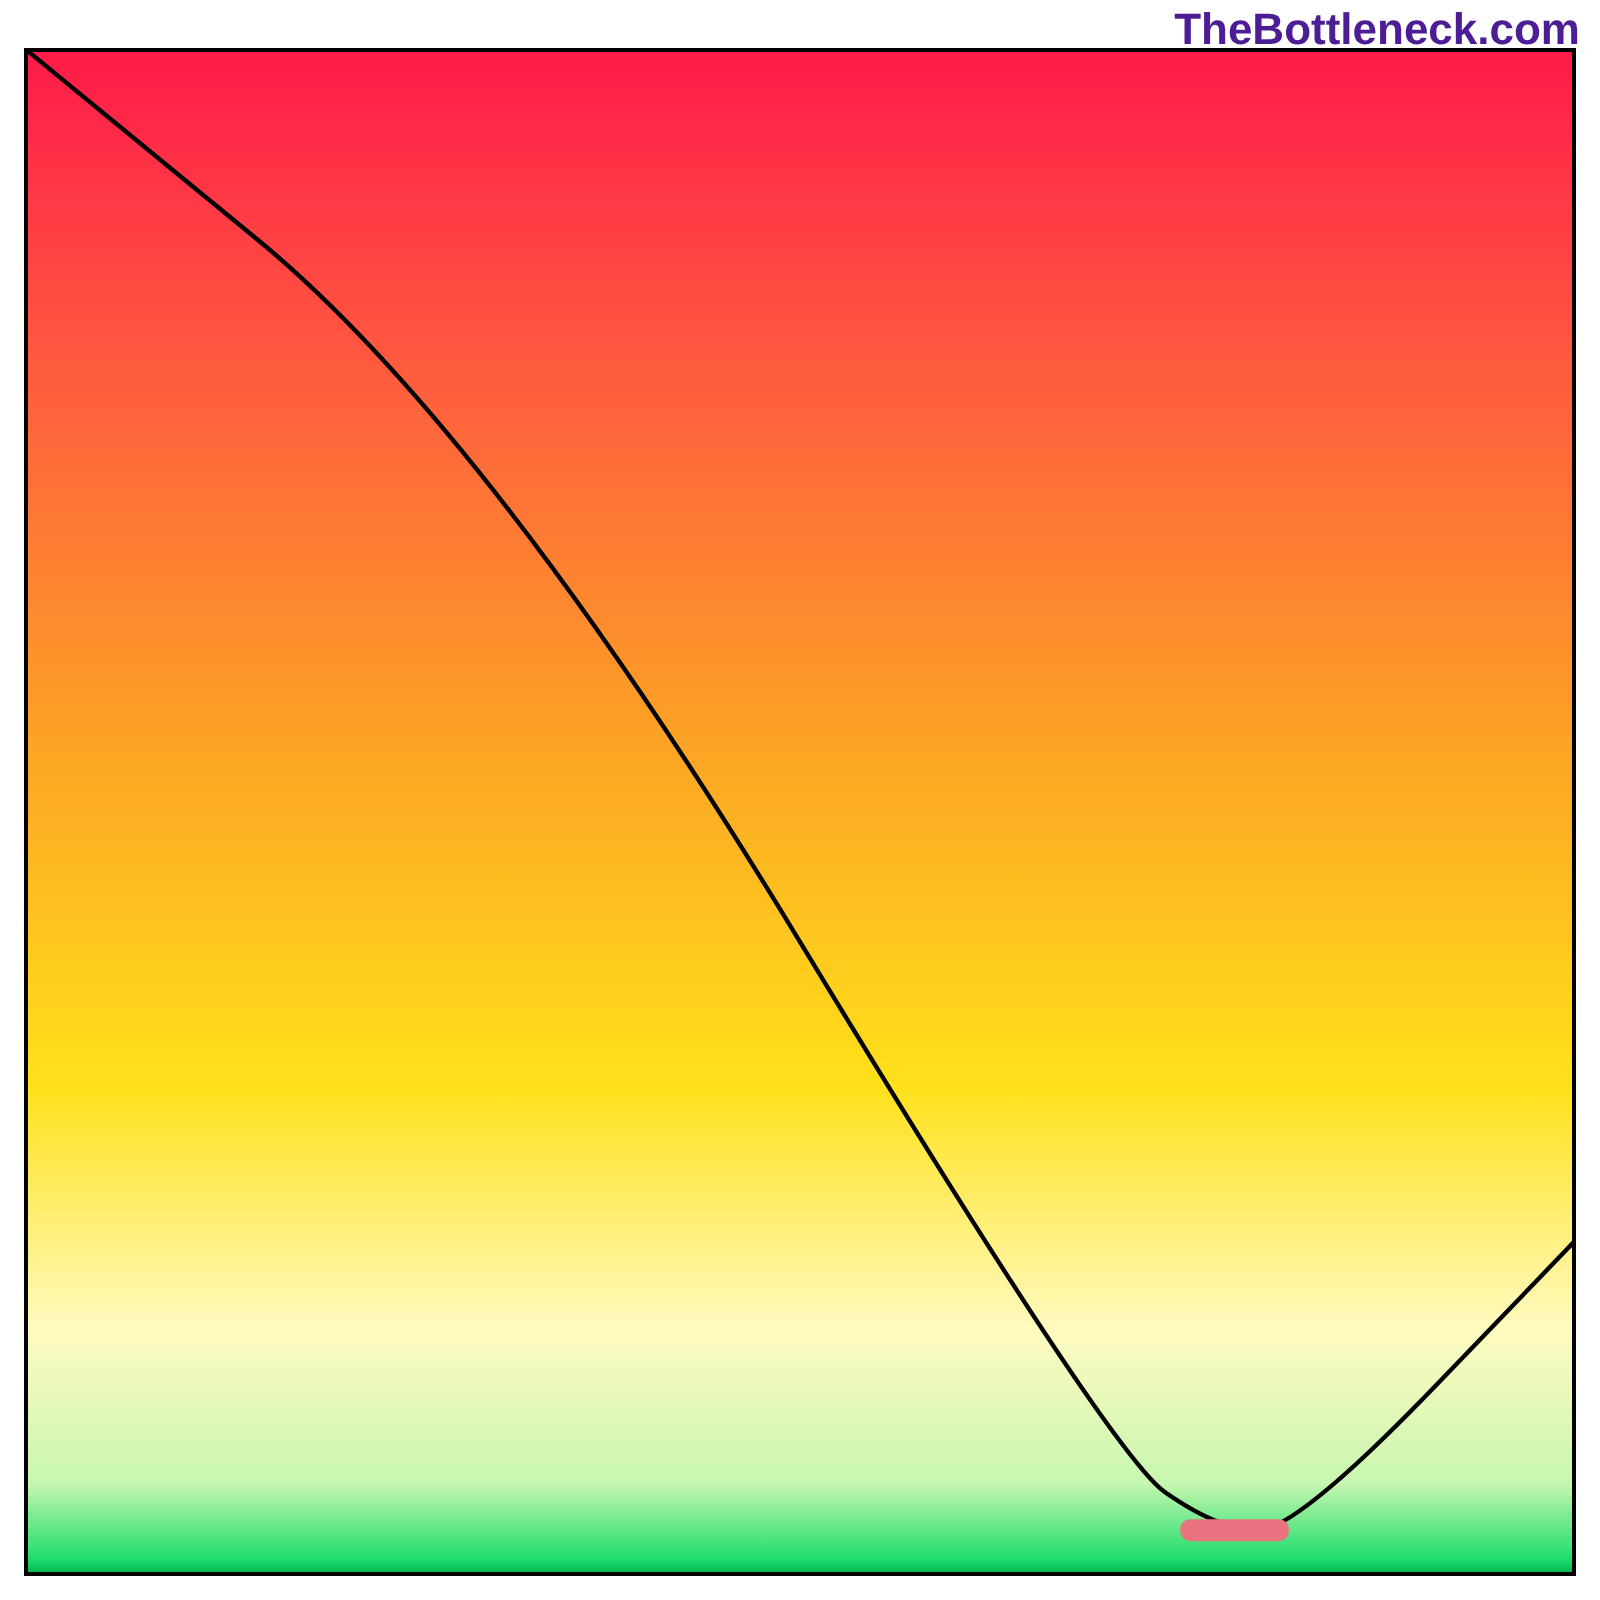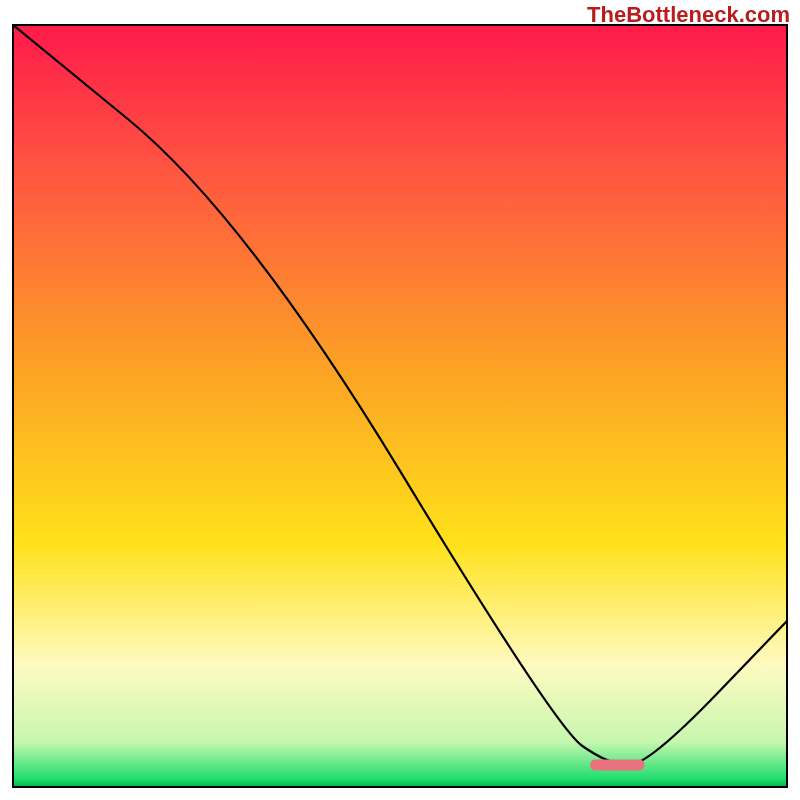--- a/index.html
+++ b/index.html
@@ -15,21 +15,21 @@
     width: 800px;
     height: 800px;
   }
   .watermark {
     position: absolute;
     top: 2px;
     right: 10px;
     font-family: Arial, Helvetica, sans-serif;
     font-size: 22px;
     font-weight: bold;
-    color: #b91c1c;
+    color: #4c1d95;
   }
   .plot-wrap {
     position: absolute;
     left: 12px;
     top: 24px;
     width: 776px;
     height: 764px;
   }
   svg.plot {
     display: block;

